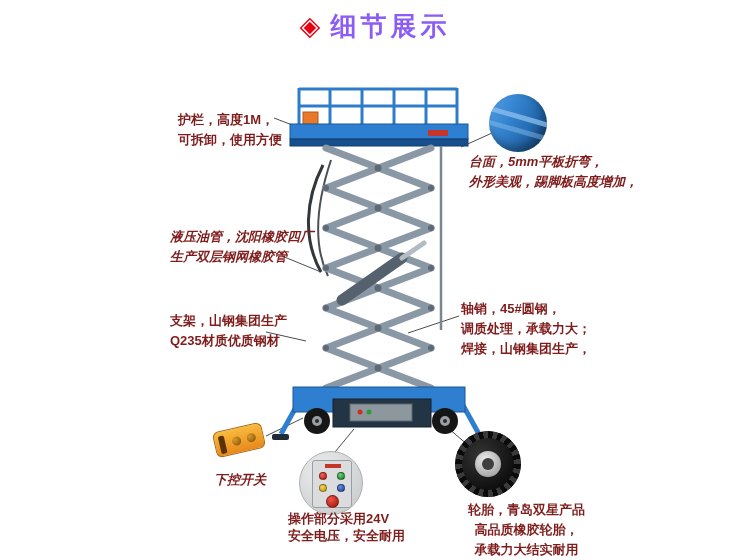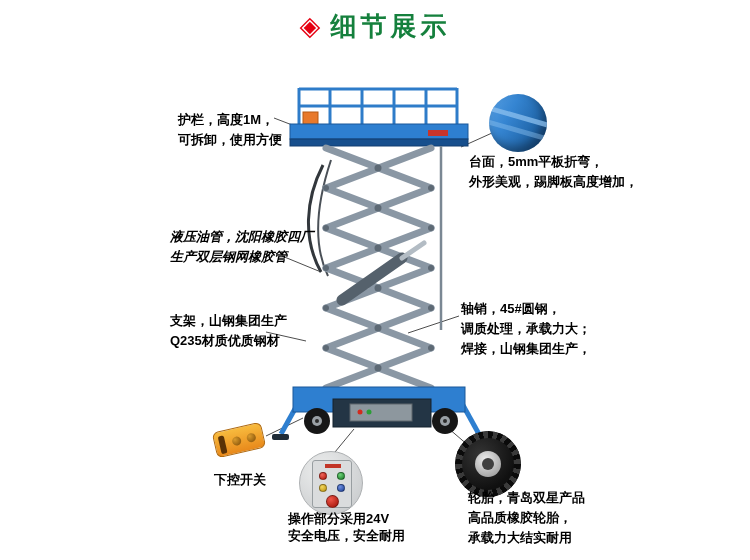--- a/index.html
+++ b/index.html
@@ -4,34 +4,34 @@
 <style>
   * { margin:0; padding:0; box-sizing:border-box; }
   html,body { background:#fff; }
   body { font-family:"Liberation Sans","DejaVu Sans",sans-serif; }
   .page { position:relative; width:750px; height:560px; background:#ffffff; overflow:hidden; margin:0 auto; }
 
   
   .header { position:absolute; top:8px; left:0; width:100%; height:36px;
             display:flex; align-items:center; justify-content:center; gap:10px; }
   .diamond { color:#e60012; font-size:27px; line-height:1; }
-  .title   { color:#15803d; font-size:26px; font-weight:bold; letter-spacing:4px; }
-
-  
-  .callout { position:absolute; color:#000000; font-size:13px; font-weight:bold;
+  .title   { color:#8b5cf6; font-size:26px; font-weight:bold; letter-spacing:4px; }
+
+  
+  .callout { position:absolute; color:#7f1d1d; font-size:13px; font-weight:bold;
              line-height:20px; white-space:nowrap; }
   .callout p { margin:0; }
   .c-guardrail { left:178px; top:110px; }
-  .c-platform  { left:469px; top:152px; }
+  .c-platform  { left:469px; top:152px;font-style:italic; }
   .c-hose      { left:170px; top:227px;font-style:italic; }
   .c-frame     { left:170px; top:311px; }
   .c-axle      { left:461px; top:299px; }
-  .c-lower     { left:214px; top:470px; }
+  .c-lower     { left:214px; top:470px;font-style:italic; }
   .c-electric  { left:288px; top:510px; line-height:17px; }
-  .c-tires     { left:468px; top:488px; }
+  .c-tires     { left:468px; top:500px;text-align:center; }
 
   
   .machine-svg { position:absolute; left:0; top:0; width:750px; height:560px; }
 
   
   .photo { position:absolute; border-radius:50%; overflow:hidden; }
 
   .platform-photo { left:489px; top:94px; width:58px; height:58px;
     background:linear-gradient(118deg,#59a0e2 0%,#3585d2 35%,#2268ac 70%,#174f8d 100%);
     box-shadow:inset -4px -6px 10px rgba(0,0,0,.35); }

